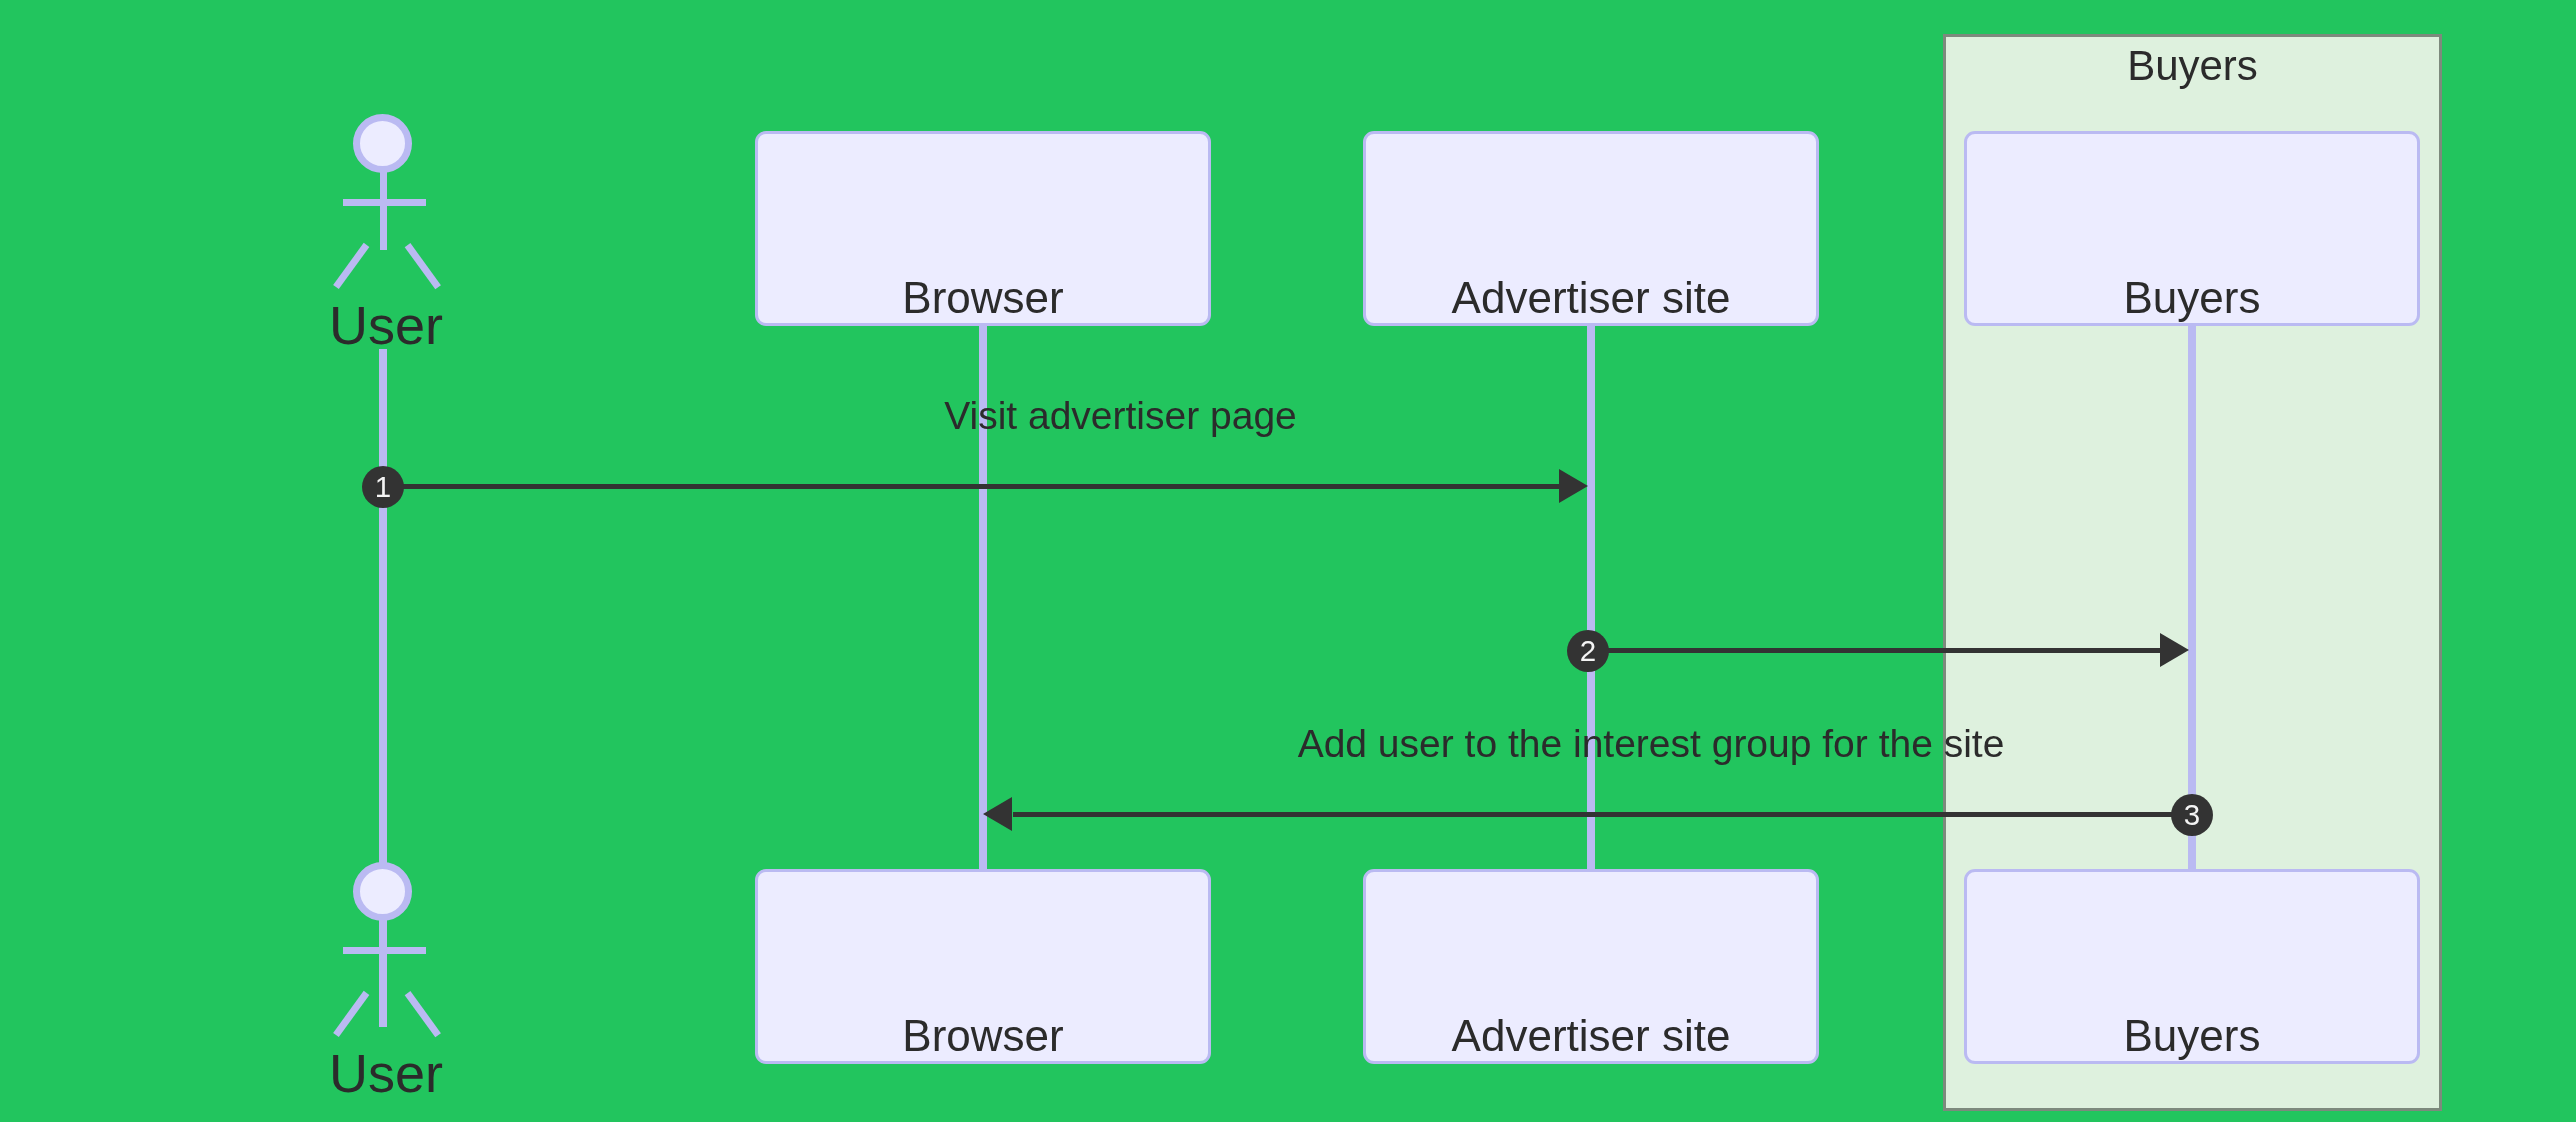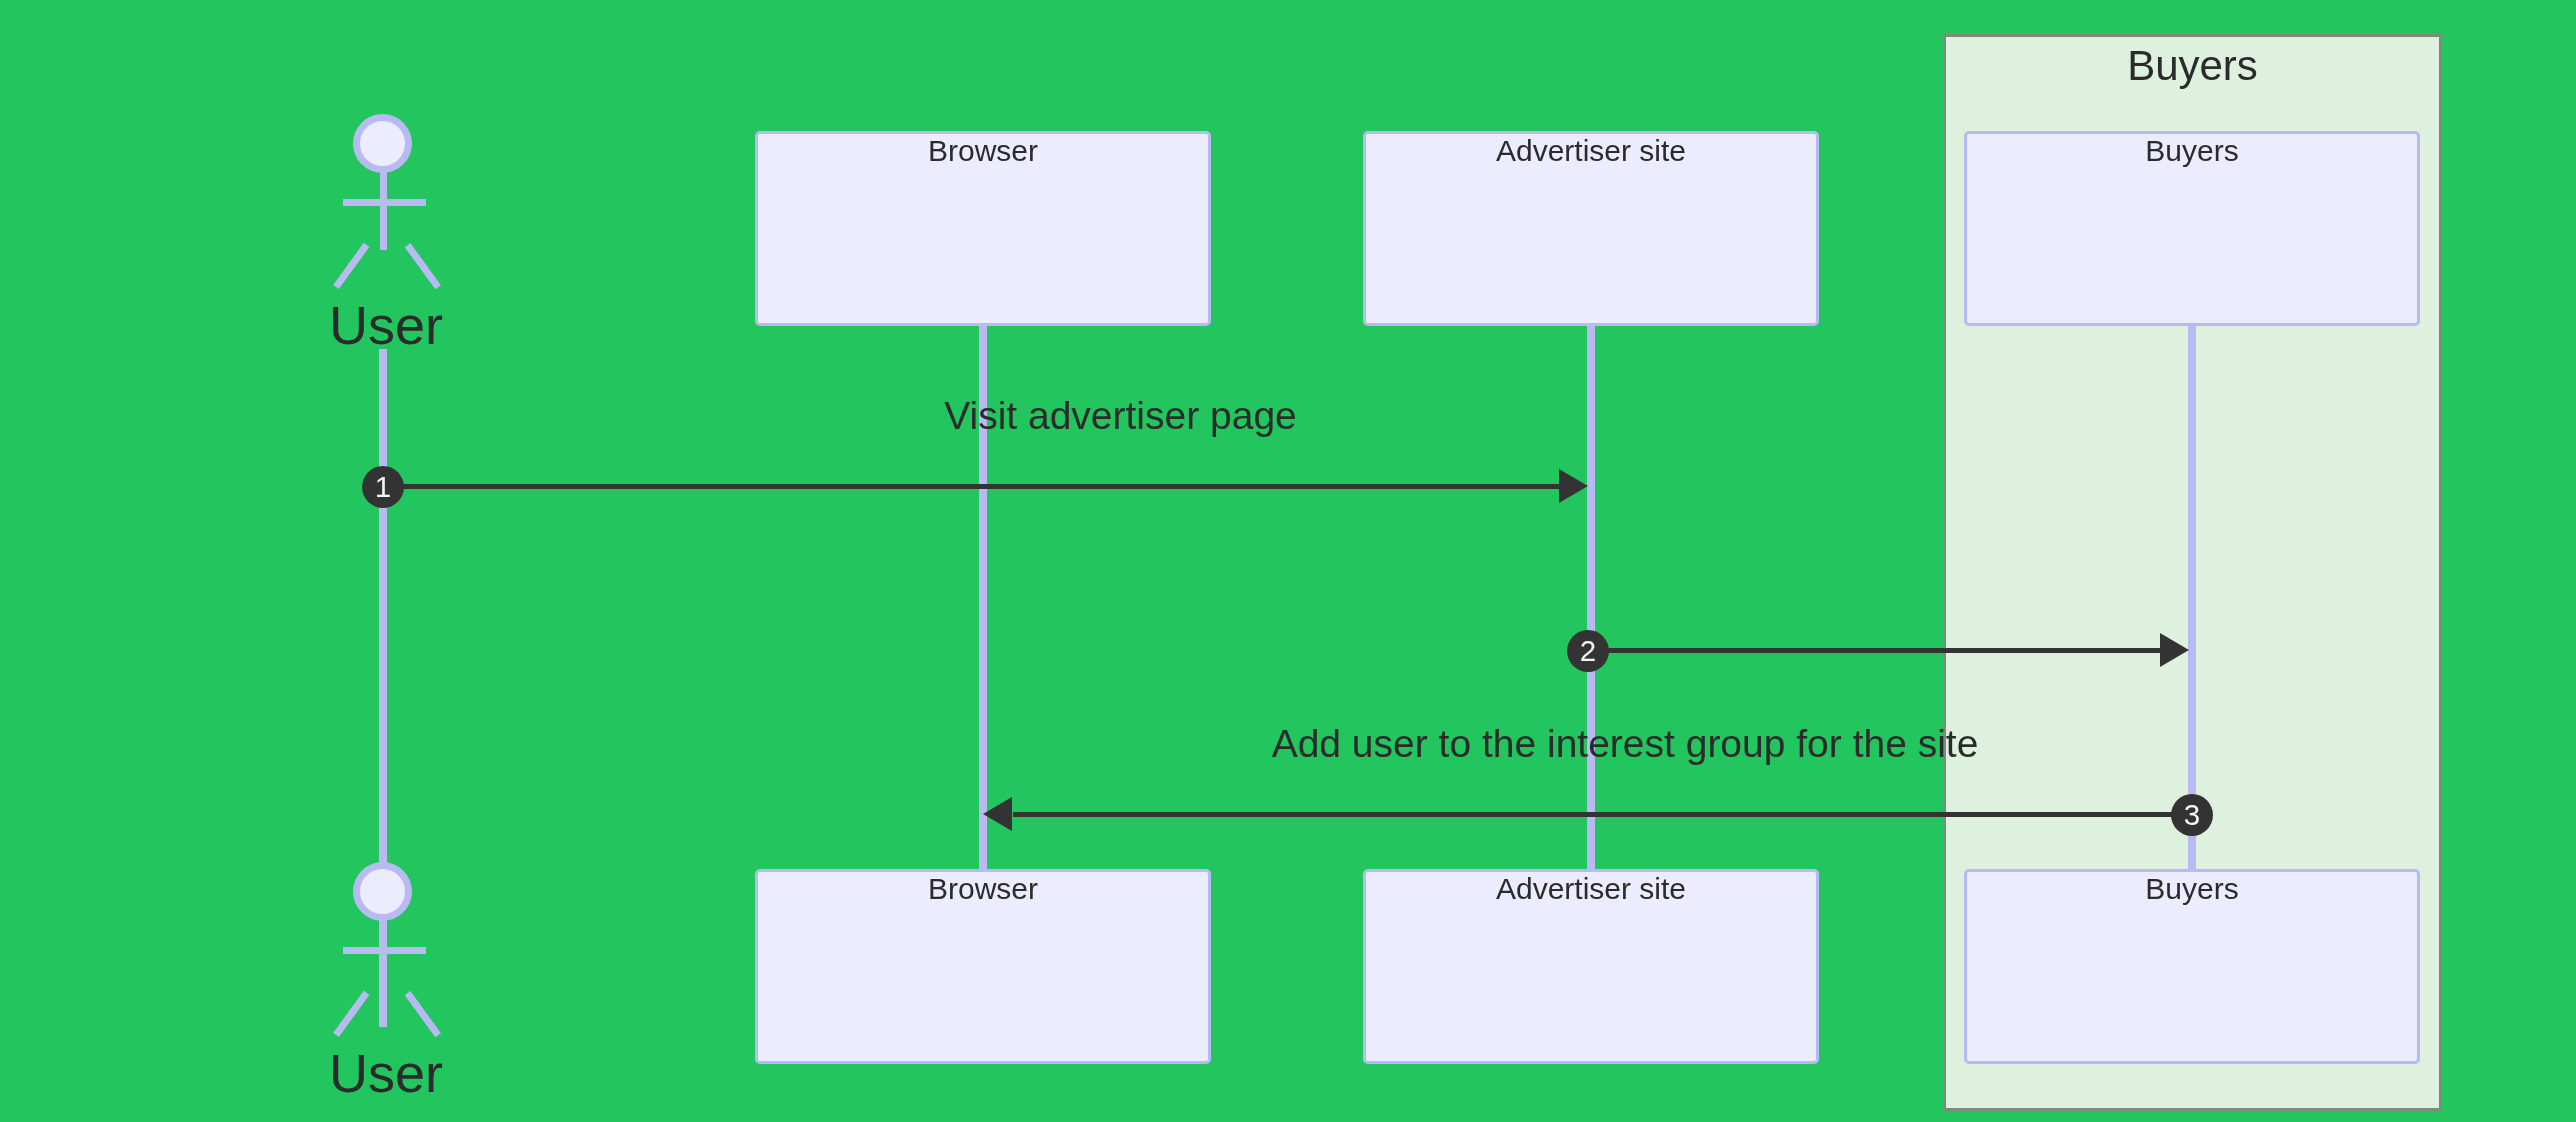--- a/index.html
+++ b/index.html
@@ -50,25 +50,25 @@
     background: #BABAF2;
     z-index: 2;
   }
 
   
   .participant {
     position: absolute;
     box-sizing: border-box;
     background: #ECECFF;
     border: 3.4px solid #BABAF2;
-    border-radius: 5px;
+    border-radius: 11px;
     display: flex;
-    align-items: flex-start;
+    align-items: flex-end;
     justify-content: center;
-    font-size: 30px;
+    font-size: 44px;
     color: #2b2b2b;
     z-index: 5;
     white-space: nowrap;
   }
 
   
   .actor {
     position: absolute;
     width: 134px;
     z-index: 5;
@@ -222,19 +222,19 @@
 
   <div class="msg-label" style="left:584px; top:394px; width:1073px;">Visit advertiser page</div>
   <div class="msg-line" style="left:383px; top:484px; width:1187px;"></div>
   <div class="msg-head right" style="left:1559px; top:469px;"></div>
   <div class="seq-badge" style="left:362px; top:466px;">1</div>
 
   <div class="msg-line" style="left:1591px; top:648px; width:581px;"></div>
   <div class="msg-head right" style="left:2160px; top:633px;"></div>
   <div class="seq-badge" style="left:1567px; top:630px;">2</div>
 
-  <div class="msg-label" style="left:1021px; top:722px; width:1208px;">Add user to the interest group for the site</div>
+  <div class="msg-label" style="left:1047px; top:722px; width:1208px;">Add user to the interest group for the site</div>
   <div class="msg-line" style="left:1013px; top:812px; width:1181px;"></div>
   <div class="msg-head left" style="left:983px; top:797px;"></div>
   <div class="seq-badge" style="left:2171px; top:794px;">3</div>
 
 </div>
 
 
 </body></html>

